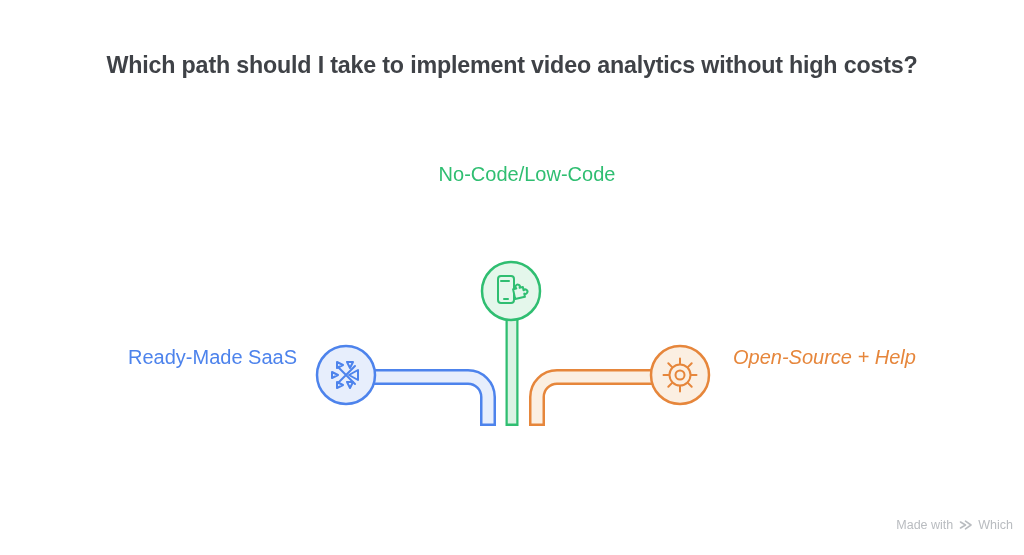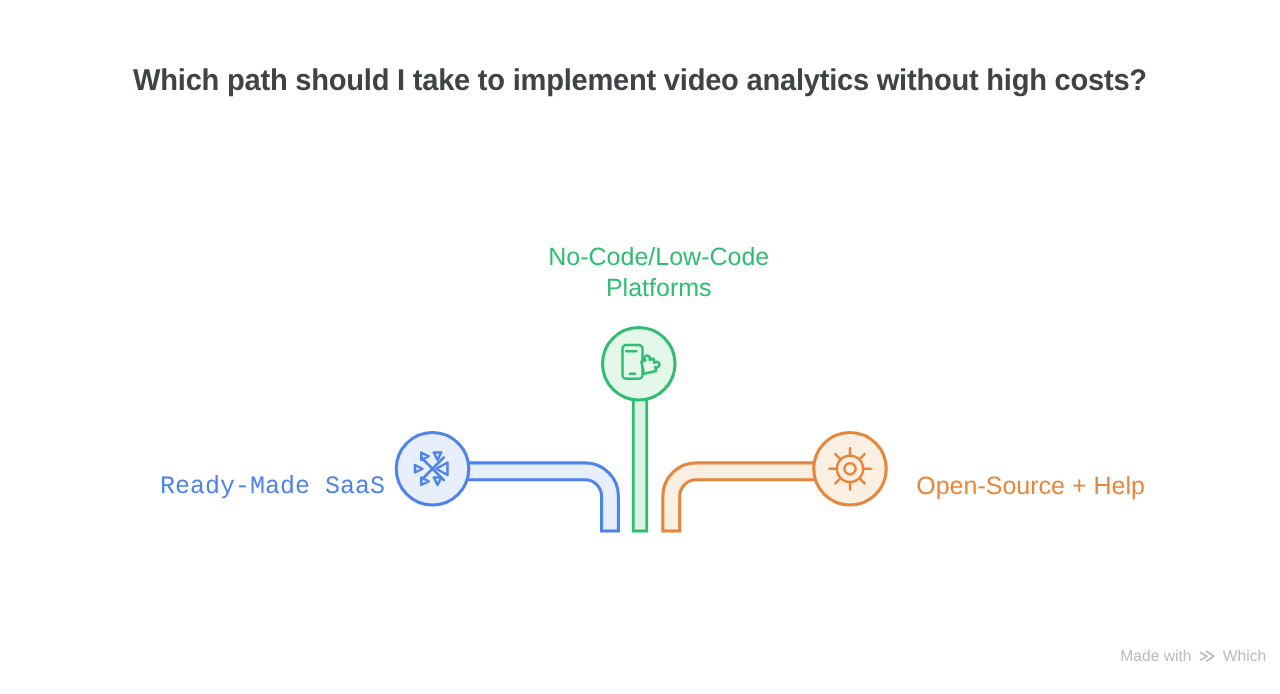--- a/index.html
+++ b/index.html
@@ -23,27 +23,27 @@
   }
   .title{
     position:absolute;left:0;right:0;top:51px;
     text-align:center;
     font-size:24px;font-weight:700;
     color:var(--title-color);
     letter-spacing:-0.2px;
     transform:scaleX(0.97);
   }
   .diagram-svg{position:absolute;left:0;top:0;}
-  .label{position:absolute;font-size:20px;line-height:25px;white-space:nowrap;margin-top:32px;}
+  .label{position:absolute;font-size:20px;line-height:25px;white-space:nowrap;}
   .label-nocode{
     left:527px;top:162px;transform:translateX(-50%);
     text-align:center;color:var(--green);
   }
-  .label-saas{left:128px;top:345px;color:var(--blue);font-family:Liberation Mono, monospace;}
-  .label-opensource{left:733px;top:345px;color:var(--orange);}
+  .label-saas{left:128px;top:345px;color:var(--blue);}
+  .label-opensource{left:733px;top:345px;color:var(--orange);font-style:italic;}
   .watermark{
     position:absolute;right:11px;top:518px;
     display:flex;align-items:flex-start;gap:5px;
     color:var(--watermark);font-size:12.5px;
   }
   
   .s-blue{stroke:var(--blue);}   .f-blue{fill:var(--blue-fill);}
   .s-green{stroke:var(--green);} .f-green{fill:var(--green-fill);}
   .s-orange{stroke:var(--orange);} .f-orange{fill:var(--orange-fill);}
   .tube{fill:none;stroke-linecap:butt;}
@@ -94,21 +94,20 @@
       <g class="icon-stroke s-orange" transform="translate(680,375)">
         <circle r="4.5"></circle>
         <circle r="10.5"></circle>
         <path d="M0,-16.5 L0,-11.5 M11.7,-11.7 L8.1,-8.1 M16.5,0 L11.5,0 M11.7,11.7 L8.1,8.1 M0,16.5 L0,11.5 M-11.7,11.7 L-8.1,8.1 M-16.5,0 L-11.5,0 M-11.7,-11.7 L-8.1,-8.1"></path>
       </g>
     </g>
   </svg>
 
   <div class="label label-nocode">
     <div>No-Code/Low-Code</div>
-    <div>Platforms</div>
   </div>
   <div class="label label-saas">Ready-Made SaaS</div>
   <div class="label label-opensource">Open-Source + Help</div>
 
   <div class="watermark">
     <span>Made with</span>
     <svg width="15" height="14" viewBox="0 0 15 14">
       <path d="M2.5,4 L7.5,7 L2.5,10" fill="none" stroke="var(--watermark)" stroke-width="1.6" stroke-linecap="round" stroke-linejoin="round"></path>
       <path d="M7.5,3.2 L13,7 L7.5,10.8" fill="none" stroke="var(--watermark)" stroke-width="1.6" stroke-linecap="round" stroke-linejoin="round"></path>
     </svg>

